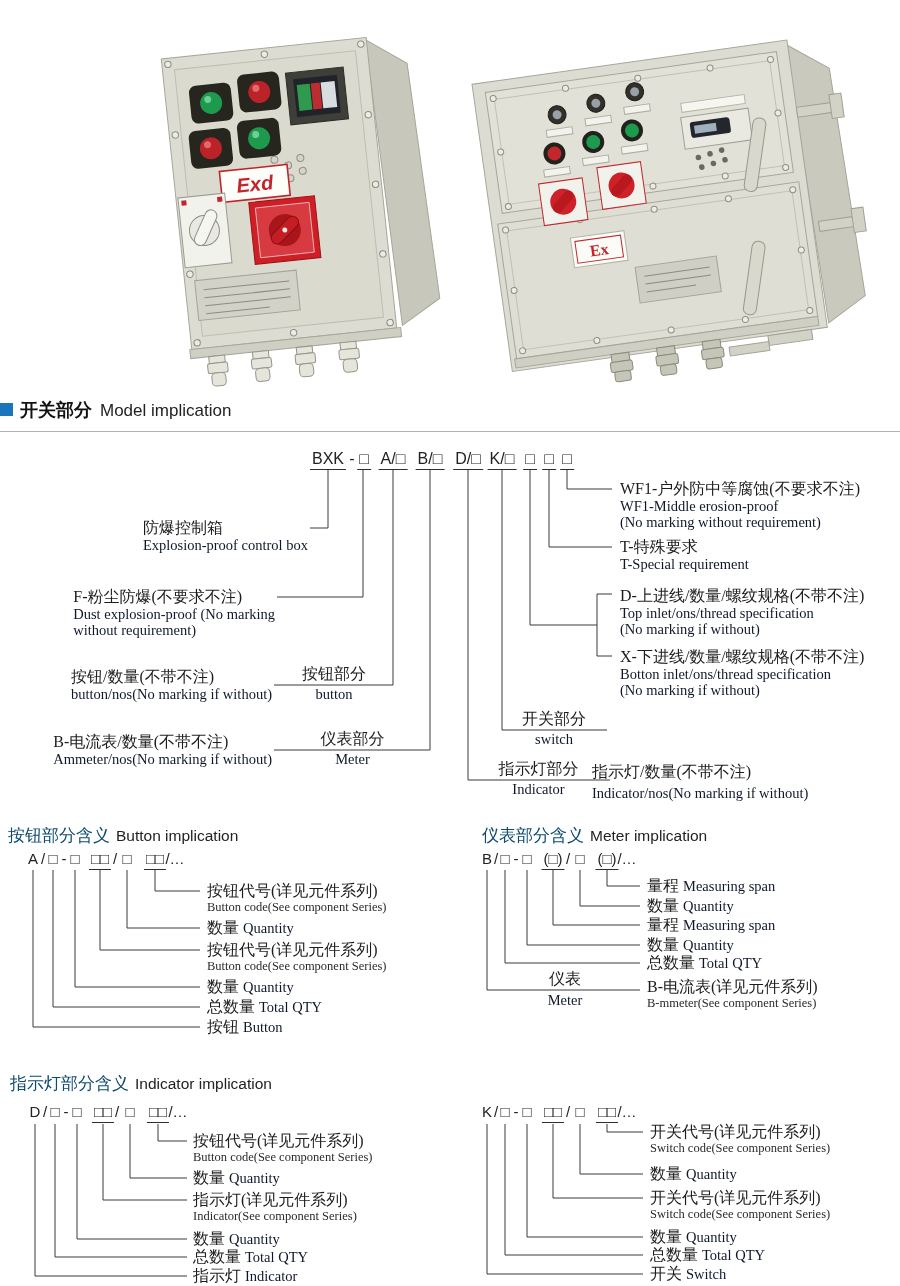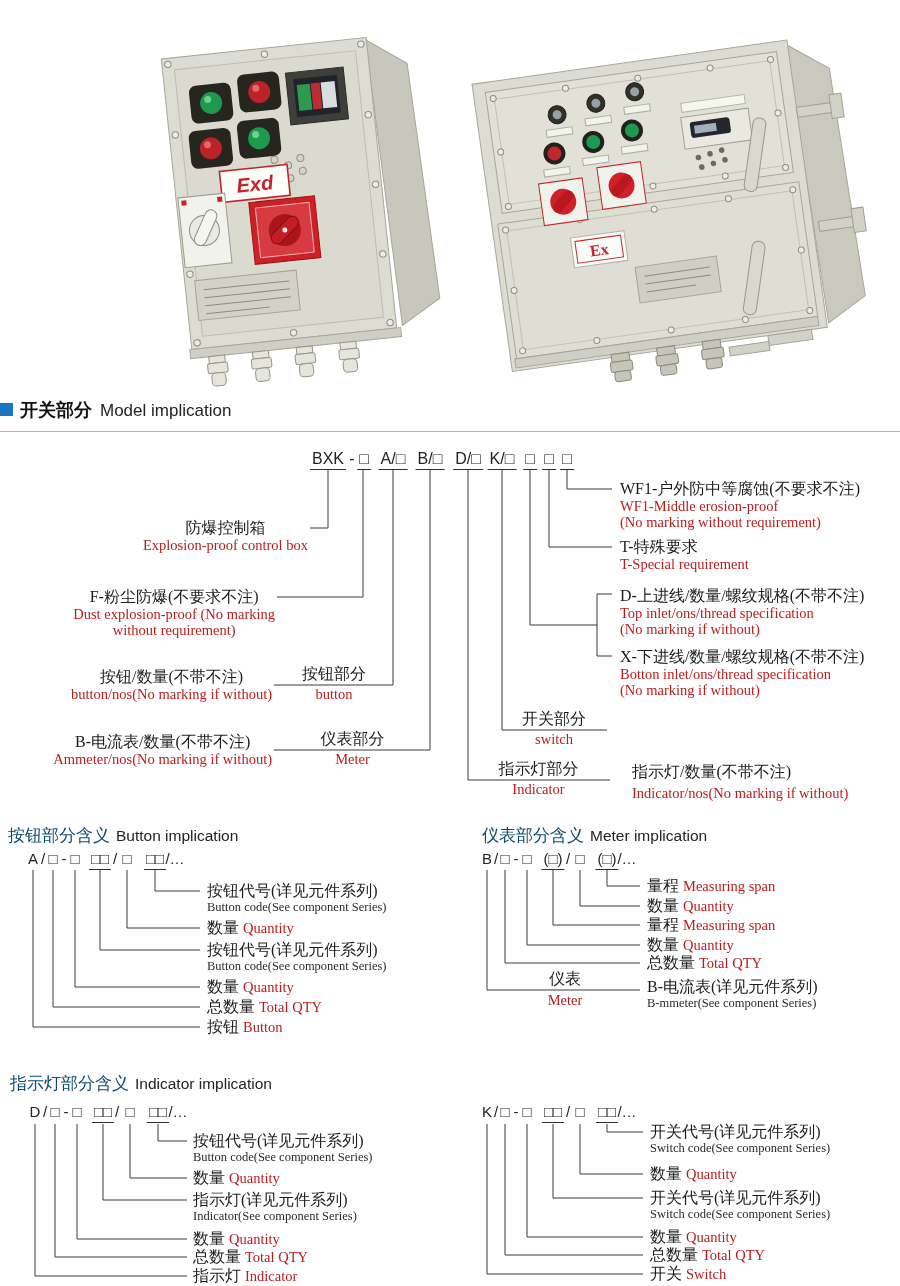--- a/index.html
+++ b/index.html
@@ -1,23 +1,23 @@
 <!DOCTYPE html>
 <html><head>
 <meta charset="utf-8">
 <style>
   html,body{margin:0;padding:0;background:#fff;}
   body{width:900px;height:1286px;position:relative;overflow:hidden;
        font-family:"Liberation Serif","DejaVu Serif",serif;color:#1e1e1e;}
   .page{position:absolute;left:0;top:0;width:900px;height:1286px;}
   .pos{position:absolute;}
-  .r{text-align:center;}
+  .r{text-align:left;}
   .c{text-align:center;}
   .zh{font-size:16px;line-height:18px;white-space:nowrap;color:#1c1c1c;}
-  .en{font-size:14.5px;line-height:16px;white-space:nowrap;color:#b91c1c;}
+  .en{font-size:14.5px;line-height:16px;white-space:nowrap;color:#0f172a;}
   .ens{font-size:12.5px;line-height:14px;white-space:nowrap;color:#2a2a2a;}
   .inl .zh,.inl .en{display:inline;}
   .codeseg{position:absolute;transform:translateX(-50%);
            font-family:"Liberation Sans","DejaVu Sans",sans-serif;
            font-size:16px;line-height:19px;color:#222;white-space:nowrap;}
   .codeseg.sm{font-size:15px;line-height:18px;}
   .u{border-bottom:1.4px solid #2e2e2e;padding:0 2px 1px 2px;}
   .hdr-sq{position:absolute;left:0;top:403;width:13px;height:13px;background:#1b75bc;}
   .hdr{position:absolute;left:20px;top:398px;font-family:"Liberation Sans","DejaVu Sans",sans-serif;}
   .hdr .zh-t{font-size:18px;font-weight:bold;color:#111;}
@@ -350,21 +350,21 @@
   <div class="pos" style="left:620px;top:587px">
     <div class="zh">D-上进线/数量/螺纹规格(不带不注)</div>
     <div class="en">Top inlet/ons/thread specification</div>
     <div class="en">(No marking if without)</div>
   </div>
   <div class="pos" style="left:620px;top:648px">
     <div class="zh">X-下进线/数量/螺纹规格(不带不注)</div>
     <div class="en">Botton inlet/ons/thread specification</div>
     <div class="en">(No marking if without)</div>
   </div>
-  <div class="pos" style="left:632px;top:763px">
+  <div class="pos" style="left:592px;top:763px">
     <div class="zh">指示灯/数量(不带不注)</div>
     <div class="en" style="margin-top:4px">Indicator/nos(No marking if without)</div>
   </div>
 
   <div class="sec-title" style="left:8px;top:824px">
     <span class="t-zh">按钮部分含义</span><span class="t-en">Button implication</span>
   </div>
   <div>
     <span class="codeseg sm" style="left:33px;top:850px">A</span>
     <span class="codeseg sm" style="left:43px;top:850px">/</span>

